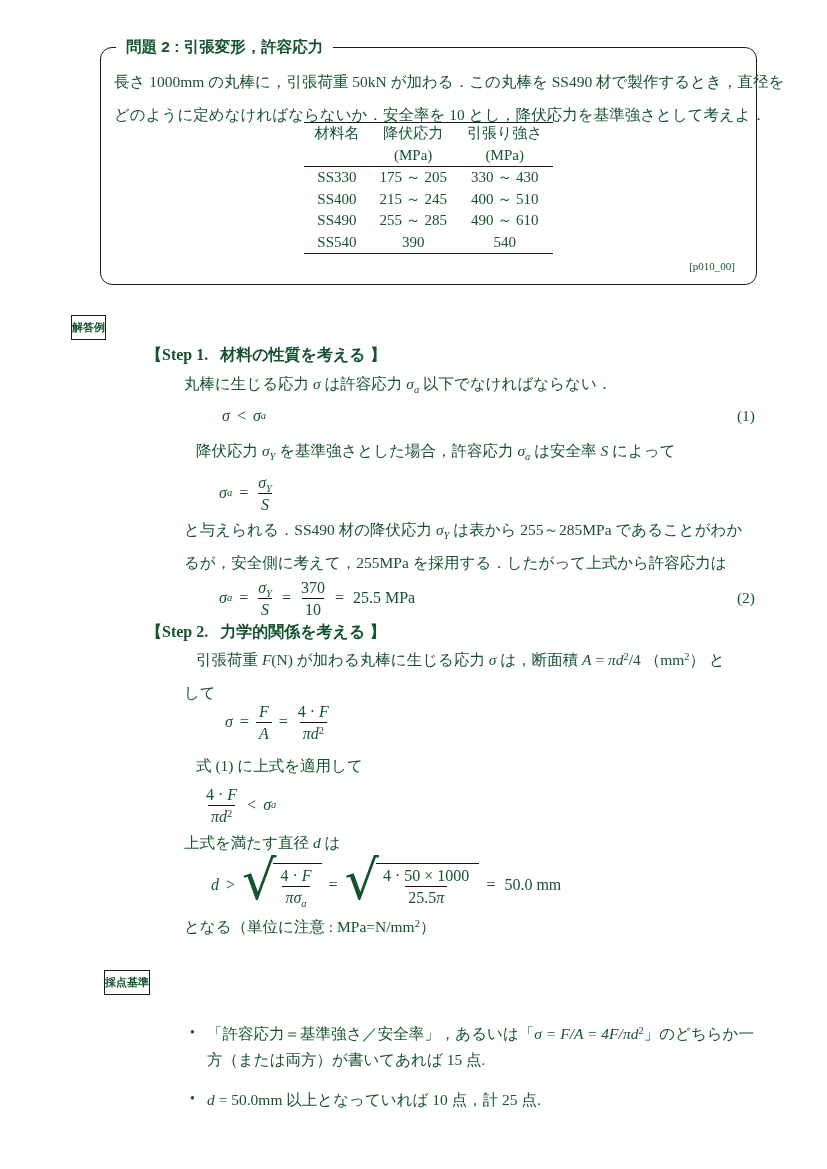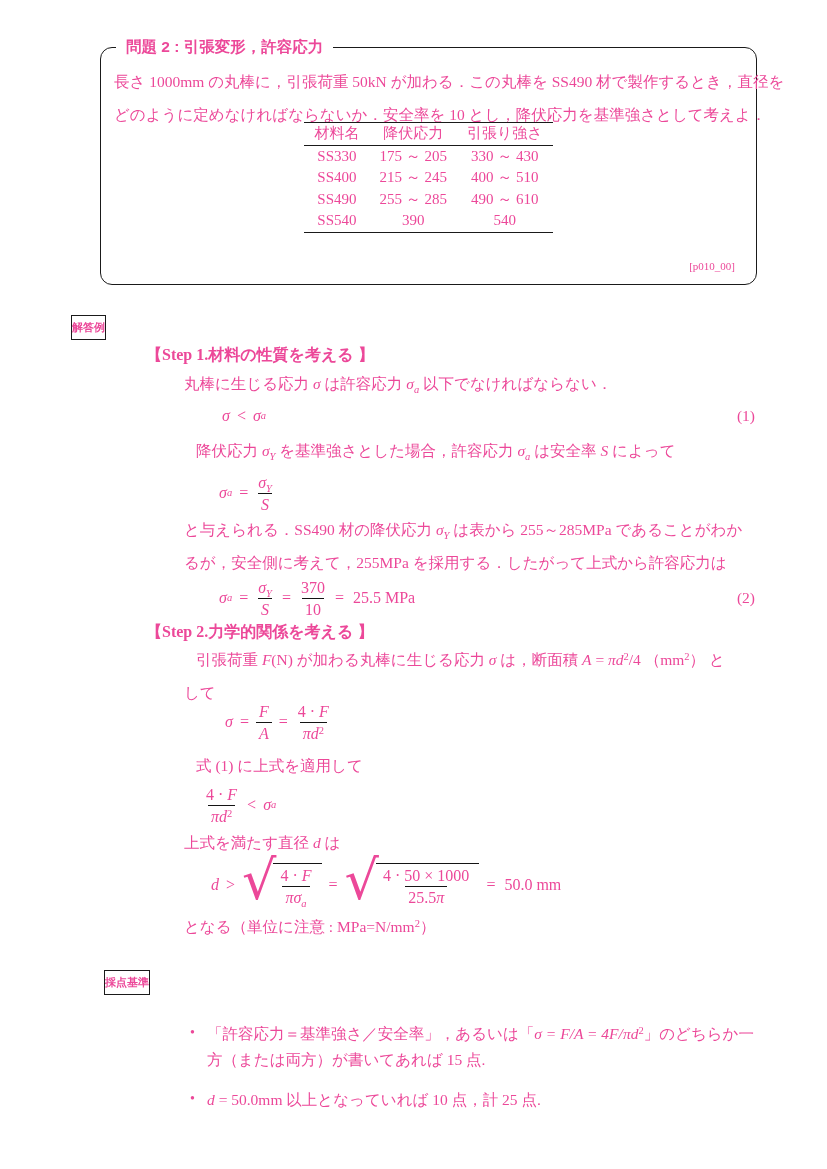--- a/index.html
+++ b/index.html
@@ -1,16 +1,16 @@
 <!DOCTYPE html>
 <html><head>
 <meta charset="utf-8">
 <style>
   html,body{margin:0;padding:0;background:#fff;}
-  .page{position:relative;width:827px;height:1169px;background:#ffffff;color:#ec4899;
+  .page{position:relative;width:827px;height:1169px;background:#ffffff;color:#14532d;
         font-family:"Liberation Serif","DejaVu Serif",serif;overflow:hidden;}
   .abs{position:absolute;white-space:nowrap;}
   .jp{font-size:15.5px;line-height:24px;}
   .gothic{font-family:"Liberation Sans","DejaVu Sans",sans-serif;font-weight:700;}
   
   .problem-box{position:absolute;left:100px;top:47px;width:657px;height:238px;
                border:1.6px solid #1a1a1a;border-radius:12px;box-sizing:border-box;}
   .problem-title{position:absolute;top:-12px;left:15px;background:#fff;padding:0 10px;
                  font-size:15.5px;line-height:22px;white-space:nowrap;}
   .stmt{position:absolute;left:13px;white-space:nowrap;}
@@ -20,21 +20,21 @@
   table.mat td,table.mat th{font-weight:normal;text-align:center;padding:0 10px;line-height:21.5px;}
   table.mat thead{border-top:1.4px solid #1a1a1a;border-bottom:1.4px solid #1a1a1a;}
   table.mat{border-bottom:1.4px solid #1a1a1a;}
   .tag{position:absolute;right:21px;bottom:12px;font-size:11px;}
   
   .label-box{position:absolute;border:1.4px solid #1a1a1a;padding:1px 0;
              font-size:11px;line-height:21px;white-space:nowrap;}
   
   .step-h{position:absolute;font-size:16px;line-height:22px;white-space:nowrap;font-weight:700;}
   .step-h .latin{font-family:"Liberation Serif",serif;font-weight:700;}
-  .step-h .jph{}
+  .step-h .jph{margin-left:12px;}
   
   .mi{font-style:italic;font-family:"Liberation Serif","DejaVu Serif",serif;}
   sub.ms{font-size:10.5px;font-style:italic;vertical-align:-3.5px;line-height:0;}
   sup.sp{font-size:10.5px;vertical-align:5px;line-height:0;}
   .eq{position:absolute;display:flex;align-items:center;right:72px;font-size:16px;}
   .rel{margin:0 7px;}
   .eqnum{margin-left:auto;font-size:15.5px;}
   .frac{display:inline-flex;flex-direction:column;align-items:center;text-align:center;line-height:19px;}
   .frac .fn{display:block;padding:0 3px 1px;}
   .frac .fd{display:block;border-top:1.4px solid #141414;padding:1px 3px 0;}
@@ -58,20 +58,25 @@
     <div class="stmt jp" style="top:55px;text-align:center;">どのように定めなければならないか．安全率を 10 とし，降伏応力を基準強さとして考えよ．</div>
 
     <div class="tbl-wrap">
       <table class="mat">
         <thead>
           <tr>
             <th>材料名</th>
             <th>降伏応力</th>
             <th>引張り強さ</th>
           </tr>
+          <tr>
+            <th></th>
+            <th>(MPa)</th>
+            <th>(MPa)</th>
+          </tr>
         </thead>
         <tbody>
           <tr>
             <td>SS330</td>
             <td>175 ～ 205</td>
             <td>330 ～ 430</td>
           </tr>
           <tr>
             <td>SS400</td>
             <td>215 ～ 245</td>

